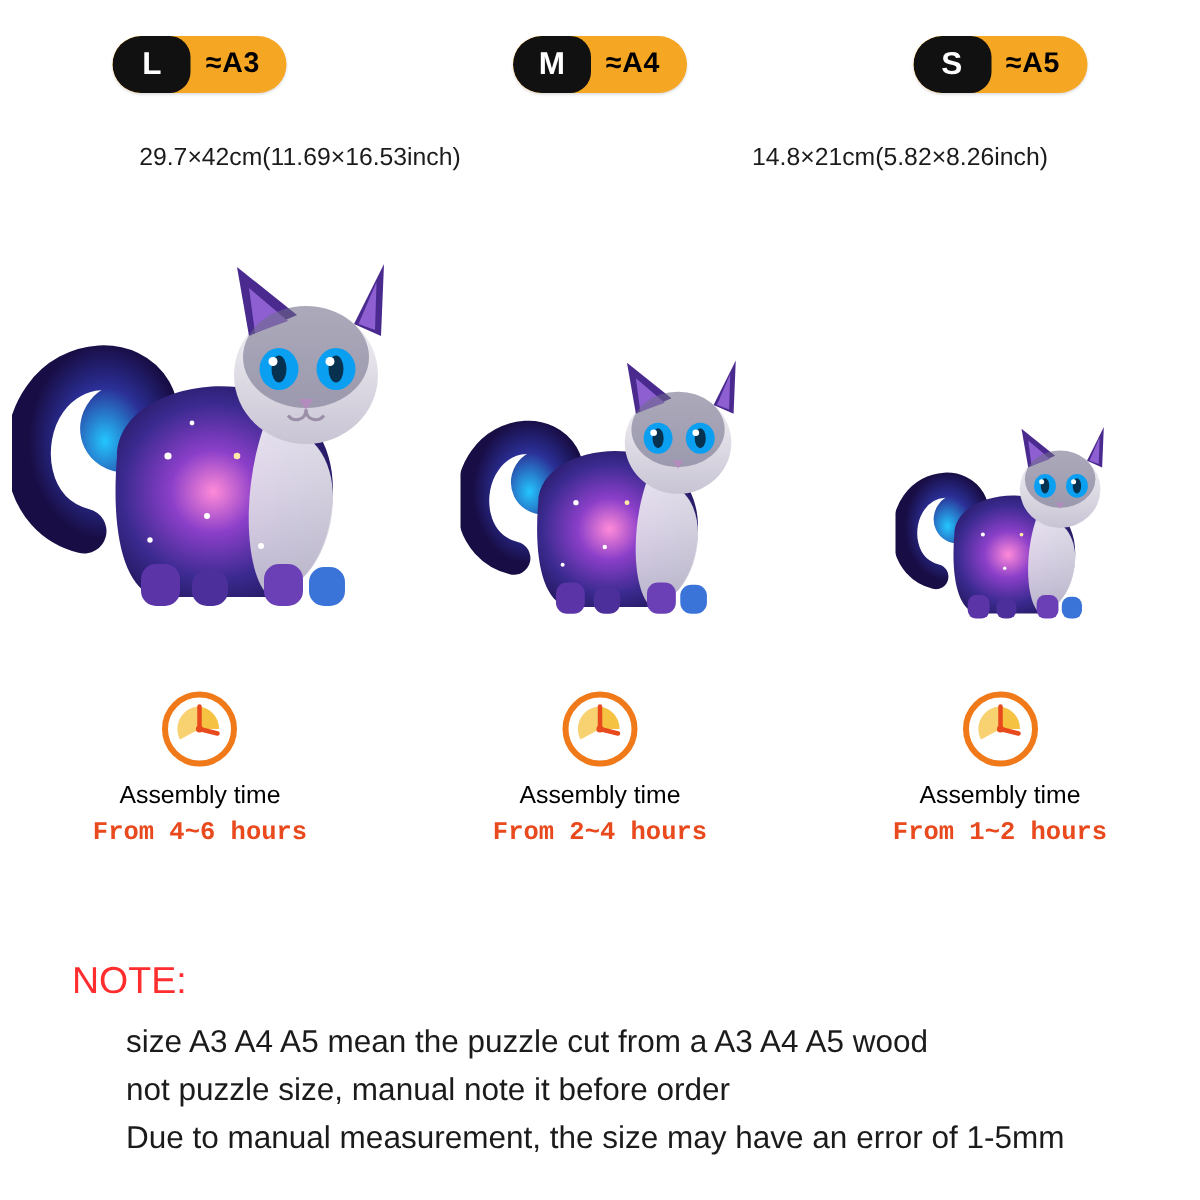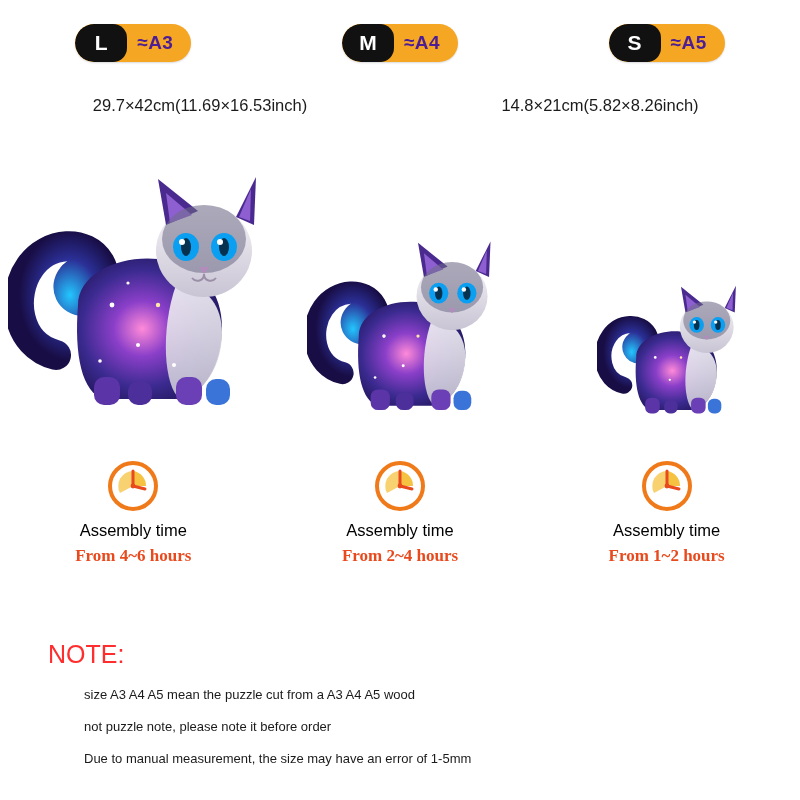--- a/index.html
+++ b/index.html
@@ -50,21 +50,21 @@
     display: flex;
     align-items: center;
     justify-content: center;
     font-size: 21px;
     font-weight: bold;
     border-radius: 19px 14px 14px 19px;
     padding: 0 6px;
     box-sizing: border-box;
   }
   .badge-right {
-    color: #4c1d95;
+    color: #000000;
     font-size: 19px;
     font-weight: bold;
     padding: 0 18px 0 10px;
     display: flex;
     align-items: center;
     height: 38px;
     letter-spacing: 0.5px;
   }
 
   
@@ -119,39 +119,39 @@
   .assembly-label {
     font-size: 16.5px;
     color: #000000;
     margin-bottom: 6px;
     font-family: "Liberation Sans", sans-serif;
   }
   .assembly-value {
     font-size: 17px;
     color: #e8491d;
     font-weight: bold;
-    font-family: Liberation Serif, serif;
+    font-family: Liberation Mono, monospace;
   }
 
   
   .note-block {
     position: absolute;
     left: 48px;
     top: 640px;
     width: 750px;
   }
   .note-title {
     color: #ff2d2d;
     font-size: 25px;
     font-family: "Liberation Sans", sans-serif;
     margin-bottom: 10px;
   }
   .note-line {
     color: #1b1b1b;
-    font-size: 13px;
+    font-size: 21px;
     line-height: 32px;
     padding-left: 36px;
     font-family: "Liberation Sans", sans-serif;
   }
 </style>
 </head>
 <body>
 
 <div class="page">
 
@@ -383,17 +383,17 @@
       </svg>
       <div class="assembly-label">Assembly time</div>
       <div class="assembly-value">From 1~2 hours</div>
     </div>
 
   </div>
 
   <div class="note-block">
     <div class="note-title">NOTE:</div>
     <div class="note-line">size A3 A4 A5 mean the puzzle cut from a A3 A4 A5 wood</div>
-    <div class="note-line">not puzzle note, please note it before order</div>
+    <div class="note-line">not puzzle size, manual note it before order</div>
     <div class="note-line">Due to manual measurement, the size may have an error of 1-5mm</div>
   </div>
 
 </div>
 
 </body></html>

